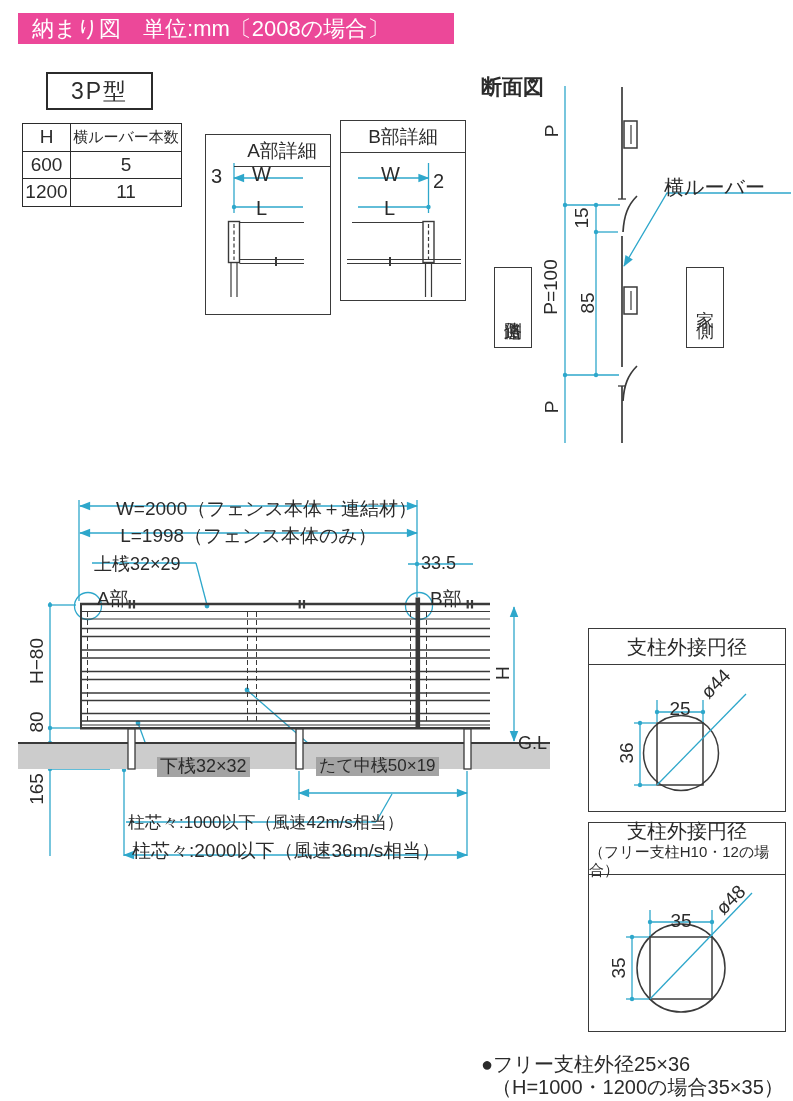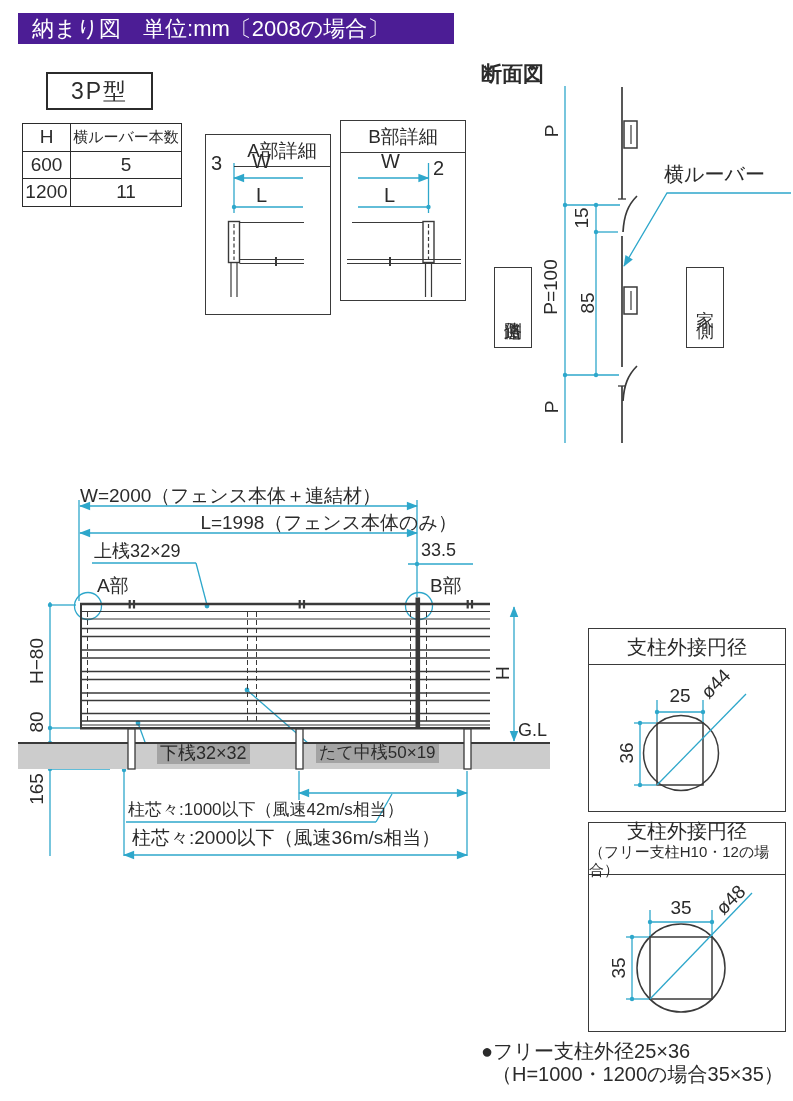--- a/index.html
+++ b/index.html
@@ -1,28 +1,28 @@
 <!DOCTYPE html>
 <html><head>
 <meta charset="utf-8">
 <style>
   html,body{margin:0;padding:0;background:#fff;}
   #page{
     position:relative;width:793px;height:1101px;background:#ffffff;
     font-family:"Liberation Sans","DejaVu Sans",sans-serif;color:#2b2b2b;overflow:hidden;
   }
-  .lbl{position:absolute;white-space:nowrap;color:#2b2b2b;font-size:19px;line-height:1.1;}
+  .lbl{position:absolute;white-space:nowrap;color:#2b2b2b;font-size:19px;line-height:1.1;margin-top:13px;}
   .rot{position:absolute;white-space:nowrap;color:#2b2b2b;font-size:19px;height:20px;line-height:20px;
        text-align:center;transform:rotate(-90deg);}
   .rot45{transform:rotate(-45deg);}
   .whitebg{background:#a3a3a3;padding:0 3px;}
   .boxed{position:absolute;border:1.7px solid #3a3a3a;box-sizing:border-box;}
   .vlabel{display:flex;align-items:center;justify-content:center;
           writing-mode:vertical-rl;text-orientation:upright;font-size:18px;}
-  #header-bar{position:absolute;left:18px;top:13px;width:436px;height:31px;background:#4c1d95;
+  #header-bar{position:absolute;left:18px;top:13px;width:436px;height:31px;background:#ec4899;
       color:#fff;font-size:22px;line-height:31px;padding-left:14px;box-sizing:border-box;white-space:nowrap;}
   #model-box{position:absolute;left:22px;top:72px;width:107px;height:38px;border:2px solid #2b2b2b;
       box-sizing:border-box;display:flex;align-items:center;justify-content:center;font-size:23px;letter-spacing:2px;margin-left:24px;}
   table.spec{position:absolute;left:22px;top:123px;border-collapse:collapse;}
   table.spec td,table.spec th{border:1.6px solid #2b2b2b;text-align:center;font-weight:normal;
       font-size:19px;padding:0;height:26.5px;}
   table.spec th.c2{font-size:15px;}
   table.spec .c1{width:47px;} table.spec .c2{width:110px;font-family:Liberation Mono, monospace;}
   .detailbox{position:absolute;border:1.7px solid #3a3a3a;box-sizing:border-box;width:126px;height:181px;background:transparent;}
   .detailbox .dtitle{height:32px;border-bottom:1.7px solid #3a3a3a;display:flex;align-items:center;
@@ -289,22 +289,22 @@
   <div class="rot" style="left:567px;top:208px;width:30px;">15</div>
   <div class="rot" style="left:573px;top:293px;width:30px;">85</div>
   <div class="lbl" style="left:664px;top:163px;font-size:20px;">横ルーバー</div>
   <div class="boxed vlabel" style="left:494px;top:267px;width:38px;height:81px;">
     <span>道路側</span>
   </div>
   <div class="boxed vlabel" style="left:686px;top:267px;width:38px;height:81px;letter-spacing:12px;">
     <span>家側</span>
   </div>
 
-  <div class="lbl" style="left:80px;top:486px;width:337px;text-align:left;">W=2000（フェンス本体＋連結材）</div>
-  <div class="lbl" style="left:80px;top:513px;width:337px;text-align:right;padding-left:40px;">L=1998（フェンス本体のみ）</div>
+  <div class="lbl" style="left:80px;top:486px;width:337px;text-align:right;">W=2000（フェンス本体＋連結材）</div>
+  <div class="lbl" style="left:80px;top:513px;width:337px;text-align:center;">L=1998（フェンス本体のみ）</div>
   <div class="lbl" style="left:94px;top:542px;font-size:18px;">上桟32×29</div>
   <div class="lbl" style="left:421px;top:541px;font-size:18px;">33.5</div>
   <div class="lbl" style="left:97px;top:576px;">A部</div>
   <div class="lbl" style="left:430px;top:576px;">B部</div>
   <div class="rot" style="left:8px;top:651px;width:58px;">H−80</div>
   <div class="rot" style="left:22px;top:712px;width:30px;">80</div>
   <div class="rot" style="left:17px;top:779px;width:40px;">165</div>
   <div class="rot" style="left:488px;top:663px;width:30px;">H</div>
   <div class="lbl" style="left:518px;top:721px;font-size:18px;">G.L</div>
   <div class="lbl whitebg" style="left:157px;top:744px;font-size:18px;">下桟32×32</div>

